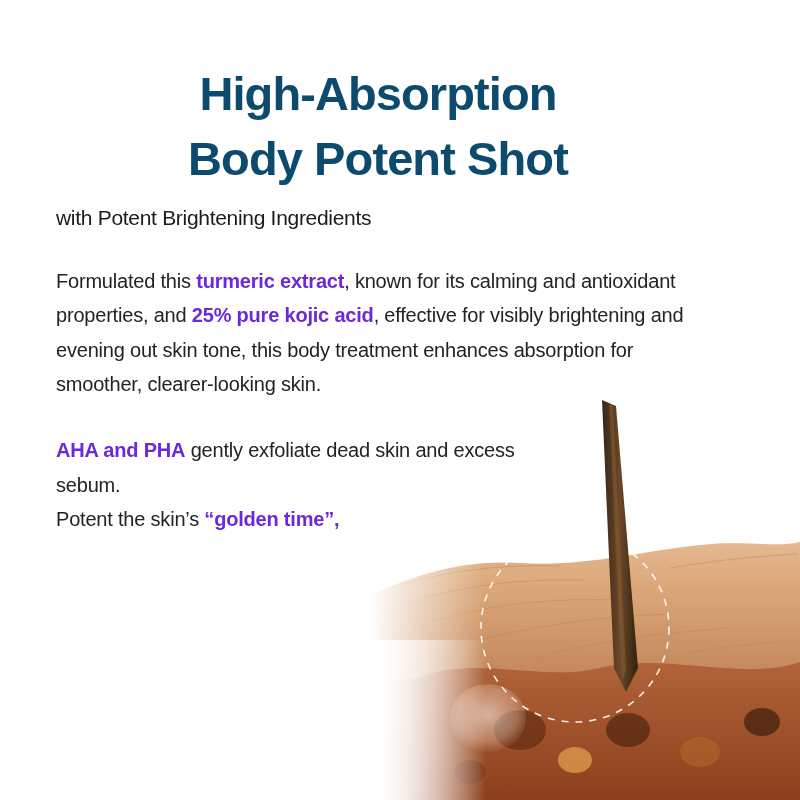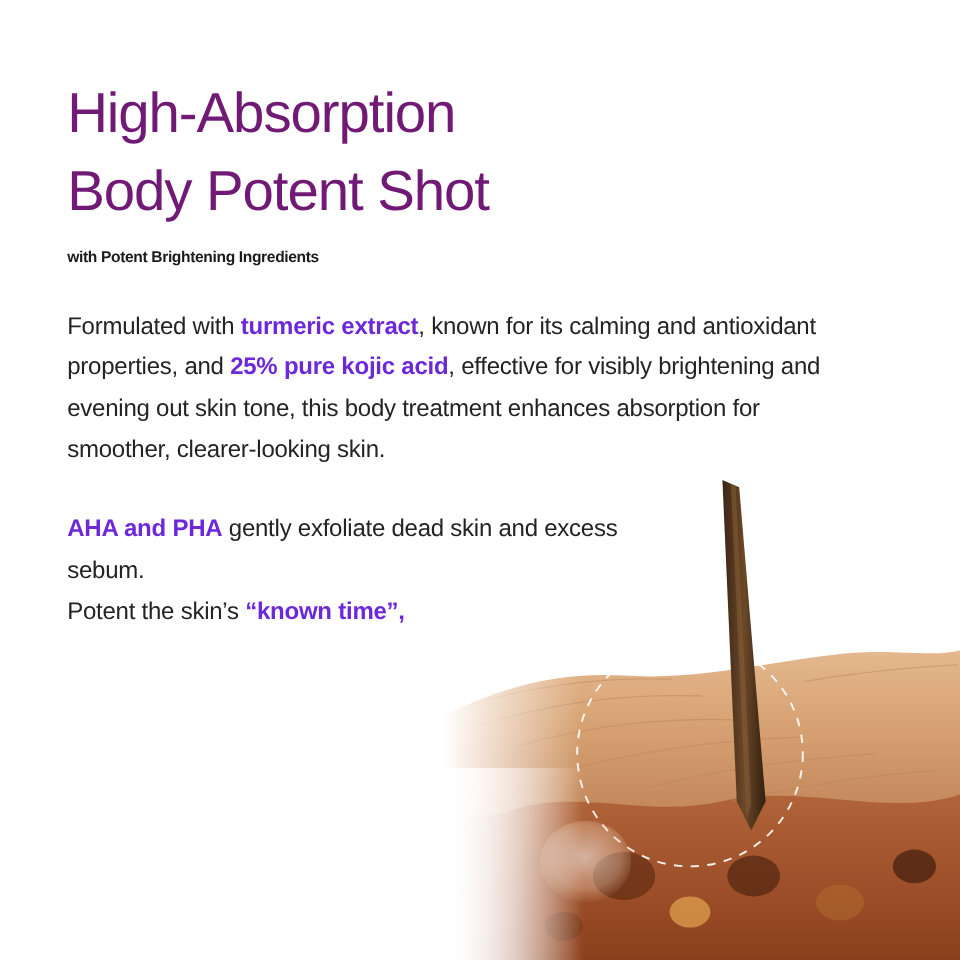--- a/index.html
+++ b/index.html
@@ -32,33 +32,34 @@
     position: relative;
     z-index: 5;
     padding: 62px 0 0 56px;
     width: 700px;
     box-sizing: border-box;
   }
 
   .title {
     font-size: 47px;
     line-height: 1.38;
-    font-weight: normal;
+    font-weight: bold;
     letter-spacing: -0.9px;
-    color: #701a75;
+    color: #0c4a6e;
     margin: 0;
+    text-align: center;
   }
   .title .line {
     display: block;
   }
 
   .subtitle {
     margin: 14px 0 0 0;
-    font-size: 13px;
-    font-weight: bold;
+    font-size: 21px;
+    font-weight: normal;
     letter-spacing: -0.3px;
     color: #1b1b1b;
   }
 
   .body-copy {
     margin: 34px 0 0 0;
     font-size: 20px;
     line-height: 1.72;
     color: #232323;
     letter-spacing: -0.2px;
@@ -153,21 +154,21 @@
 <div class="content">
 
   <h1 class="title">
     <span class="line">High-Absorption</span>
     <span class="line">Body Potent Shot</span>
   </h1>
 
   <p class="subtitle">with Potent Brightening Ingredients</p>
 
   <p class="body-copy">
-    <span>Formulated with </span><strong>turmeric extract</strong><span>, known for its calming and antioxidant properties, and </span><strong>25% pure kojic acid</strong><span>, effective for visibly brightening and evening out skin tone, this body treatment enhances absorption for smoother, clearer-looking skin.</span>
+    <span>Formulated this </span><strong>turmeric extract</strong><span>, known for its calming and antioxidant properties, and </span><strong>25% pure kojic acid</strong><span>, effective for visibly brightening and evening out skin tone, this body treatment enhances absorption for smoother, clearer-looking skin.</span>
   </p>
 
   <p class="body-copy second">
     <strong>AHA and PHA</strong><span> gently exfoliate dead skin and excess sebum.</span><br>
-    <span>Potent the skin’s </span><strong>“known time”,</strong><br>
+    <span>Potent the skin’s </span><strong>“golden time”,</strong><br>
   </p>
 
 </div>
 
 </body></html>

